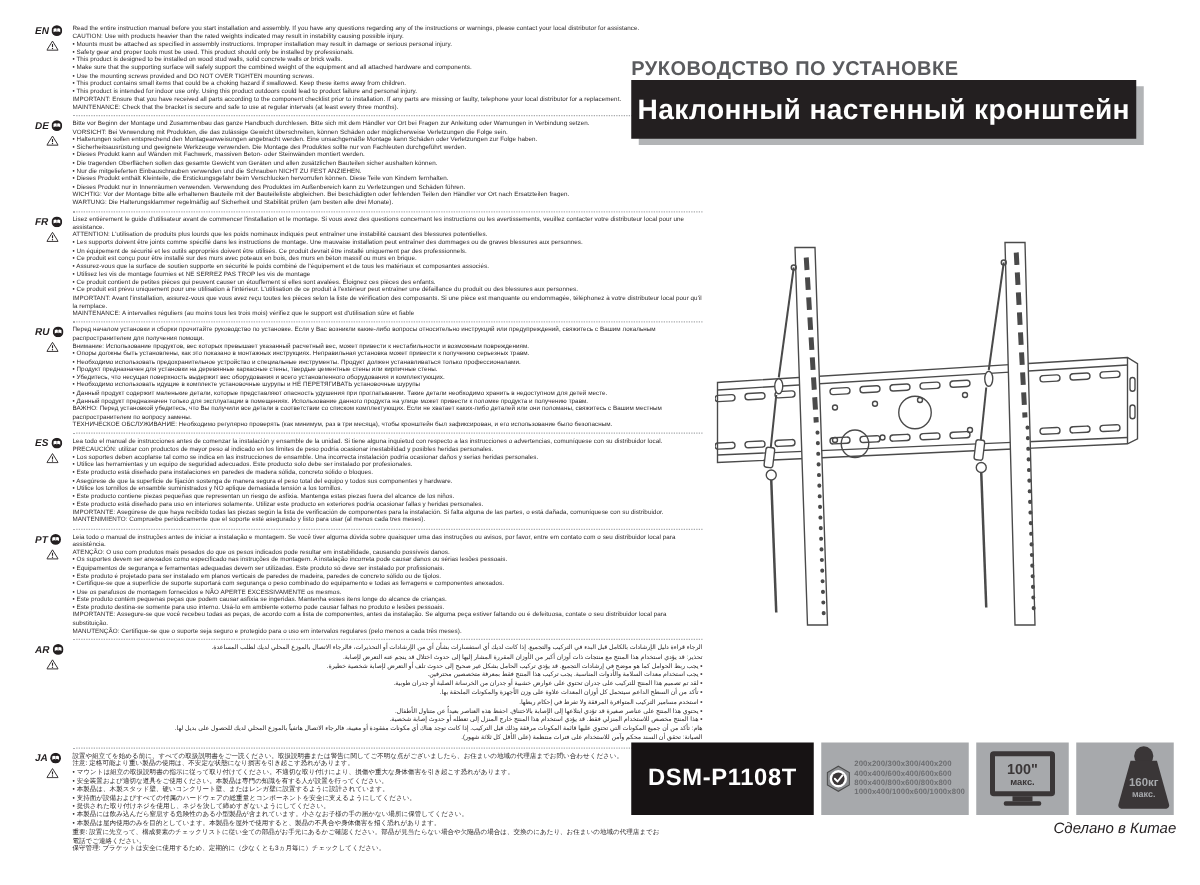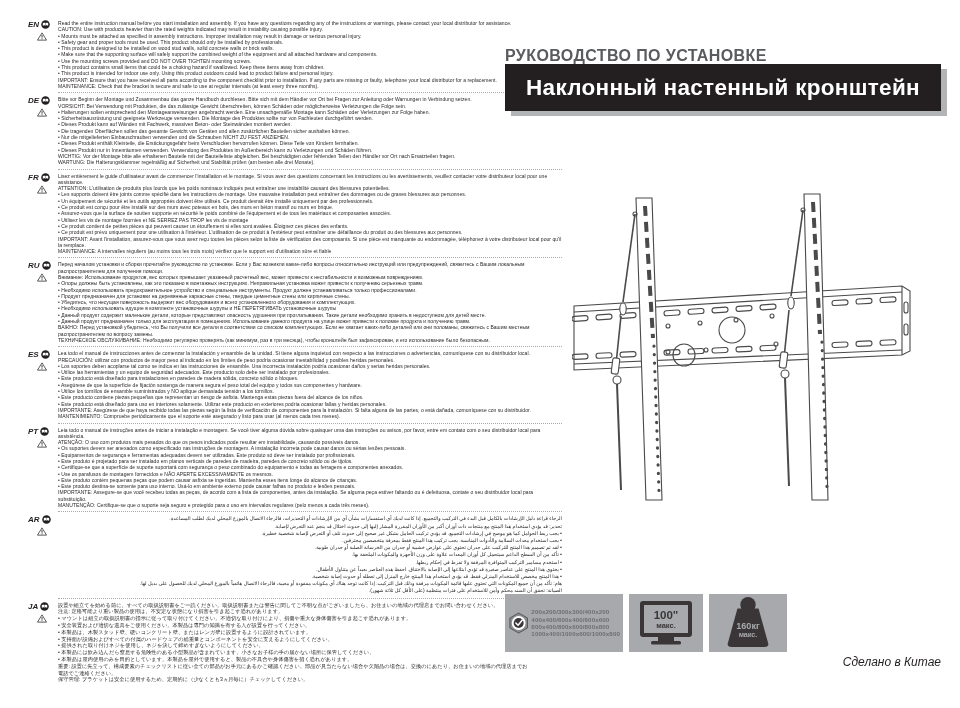--- a/index.html
+++ b/index.html
@@ -22,40 +22,40 @@
   }
   .txt.rtl{direction:rtl;text-align:right;line-height:7.2px;}
   .txt.ja{font-size:5.2px;line-height:6.8px;max-width:470px;}
   .divider{border-top:1px dotted #a7a9ac;margin:3px 0 3px 30px;height:0;}
   
   .manual-label{
     position:absolute;top:47px;left:505px;width:436px;
     font-weight:bold;font-size:16px;color:#5a5b5e;letter-spacing:0.4px;
   }
   .banner{
-    position:absolute;left:505px;top:64px;width:436px;height:47px;
+    position:absolute;left:505px;top:64px;width:404px;height:47px;
     background:#231f20;box-shadow:6px 5px 0 #b2b4b6;
     color:#ffffff;font-weight:bold;font-size:22.5px;
     display:flex;align-items:center;justify-content:center;letter-spacing:0.3px;
   }
   .drawing{position:absolute;left:572px;top:126px;width:378px;height:390px;}
   
   .footer{position:absolute;left:505px;top:594px;height:58px;display:flex;gap:6px;}
   .model-box{
     width:146px;background:#171314;color:#fff;font-weight:bold;font-size:19px;
     display:flex;align-items:center;justify-content:center;letter-spacing:0.5px;
   }
   .gray-box{background:#a7a9ac;display:flex;align-items:center;justify-content:center;}
   .vesa-box{width:118px;gap:2px;padding:0 3px;box-sizing:border-box;}
   .vesa-text{
     font-size:6.2px;line-height:7.3px;font-weight:bold;color:#6d6e71;
     white-space:pre-line;letter-spacing:0.1px;
   }
   .tv-box{width:74px;}
-  .weight-box{width:78px;}
+  .weight-box{width:78px;justify-content:flex-end;}
   .made-in{
     position:absolute;left:505px;top:655px;width:436px;text-align:right;
     font-size:12px;color:#231f20;font-style:italic;
   }
 </style>
 </head>
 <body>
 
 <svg width="0" height="0" style="position:absolute" aria-hidden="true">
   <defs>
@@ -359,20 +359,23 @@
     <path d="M217,184 L212,232" stroke-width="1.6"></path>
     <rect x="208" y="226" width="7" height="16" rx="2" fill="#ffffff" transform="rotate(7 211.5 234)"></rect>
     <circle cx="213" cy="248" r="4" fill="#ffffff"></circle>
     <path d="M213,252 L217,360" stroke-width="2"></path>
     <circle cx="231" cy="84" r="2"></circle>
   </g>
 </svg>
 
 <div class="footer">
 
+  <div class="model-box">
+    <span>DSM-P1108T</span>
+  </div>
 
   <div class="gray-box vesa-box">
     <svg width="30" height="32" viewBox="0 0 34 36">
       <path d="M17,2 L31,10 L31,26 L17,34 L3,26 L3,10 Z" fill="#8a8c8f" stroke="#4a4a4a" stroke-width="1.3"></path>
       <circle cx="17" cy="18" r="11" fill="#ffffff"></circle>
       <circle cx="17" cy="18" r="8" fill="#3a3637"></circle>
       <path d="M12.5,18 L16,21.5 L22.5,13.5" fill="none" stroke="#ffffff" stroke-width="2.4" stroke-linecap="round" stroke-linejoin="round"></path>
     </svg>
     <div class="vesa-text">200x200/300x300/400x200
 400x400/600x400/600x600

